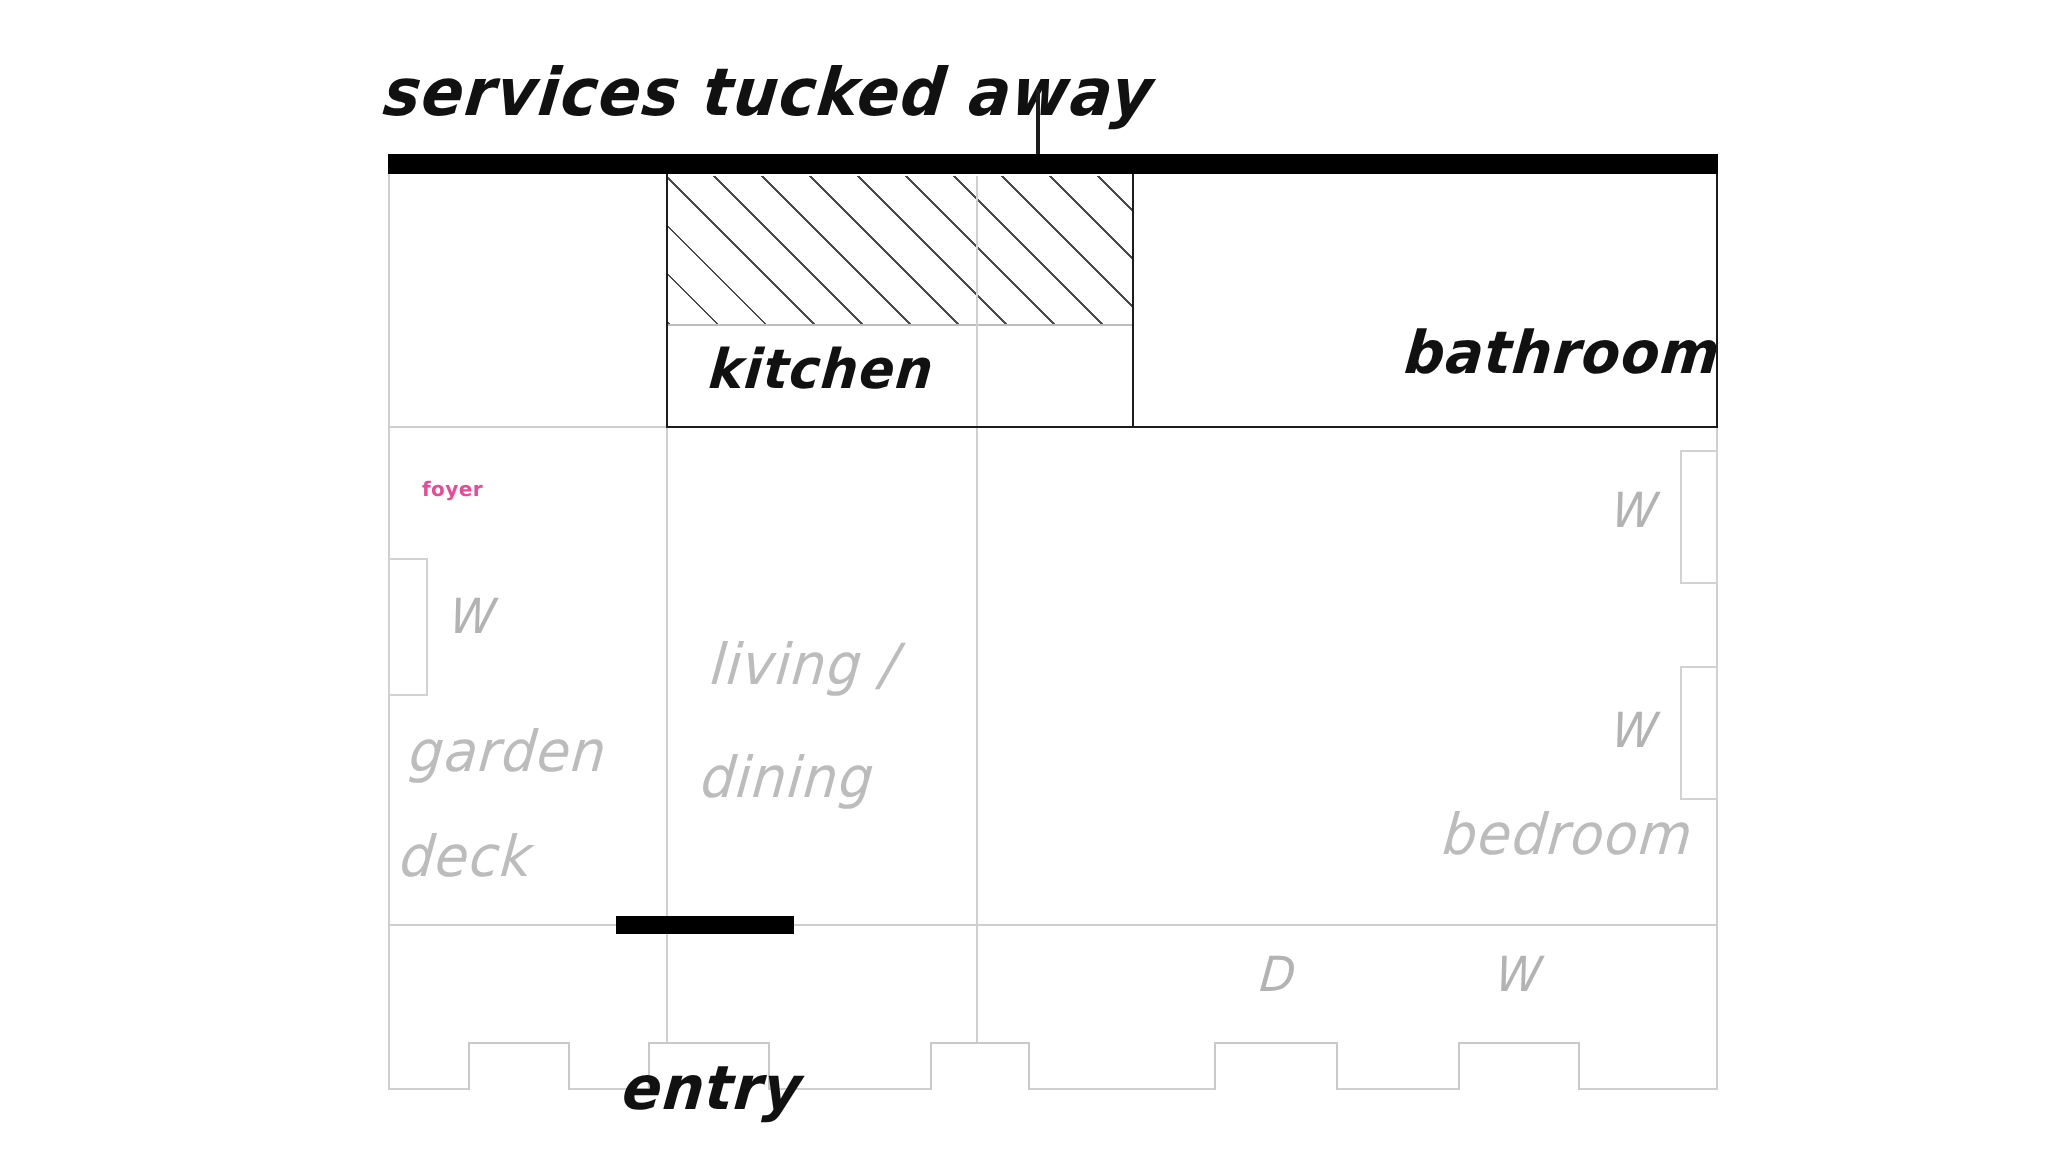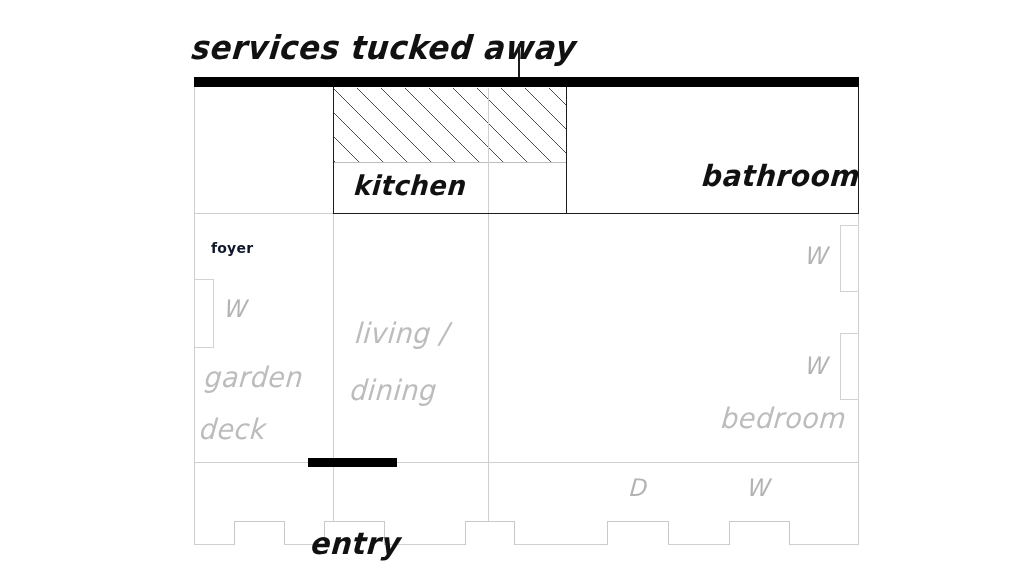--- a/index.html
+++ b/index.html
@@ -57,23 +57,23 @@
     left: 313px;
     top: 526px;
     font-size: 29px;
     font-style: italic;
     font-weight: 700;
     transform: skewX(-5deg) scaleY(1.05);
   }
   #label-foyer {
     left: 211px;
     top: 240px;
-    font-size: 14px;
-    font-weight: 700;
-    color: #0f172a;
+    font-size: 10px;
+    font-weight: 700;
+    color: #ec4899;
     letter-spacing: 0.2px;
     font-style: normal;
     transform: none;
   }
   #label-garden {
     left: 207px;
     top: 351px;
     font-size: 27px;
     font-style: italic;
     line-height: 50px;

